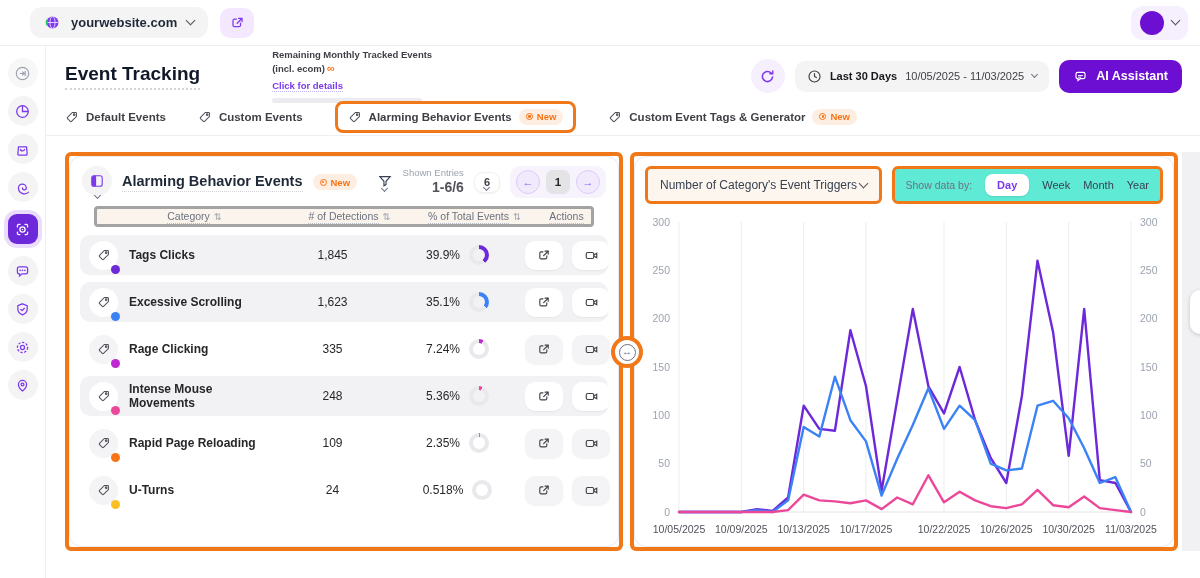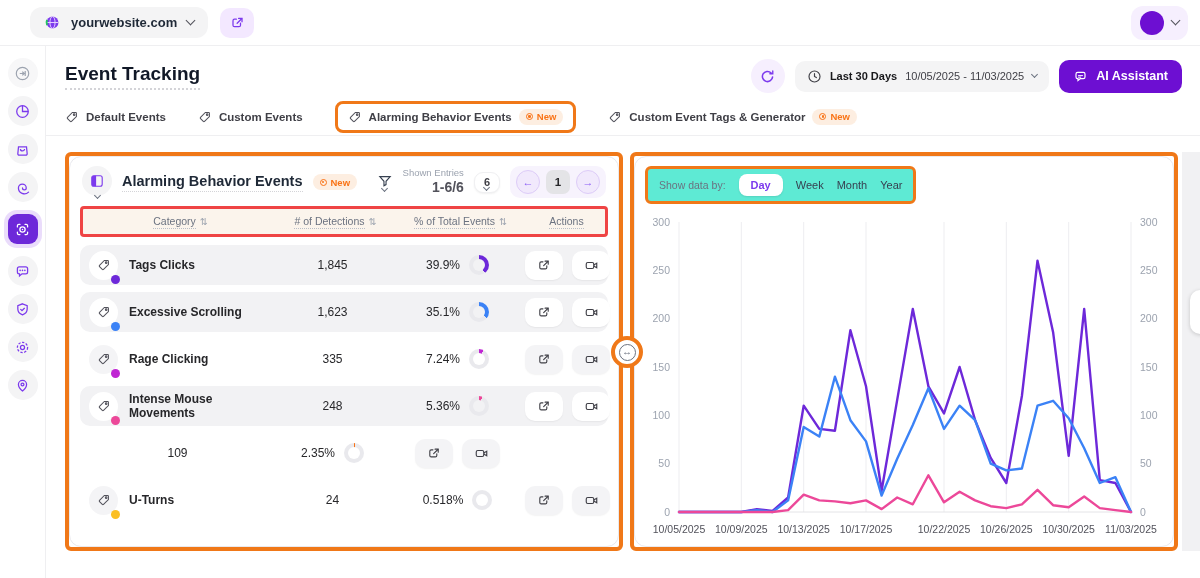--- a/index.html
+++ b/index.html
@@ -65,21 +65,21 @@
   .lp-title { font-size:14.5px; font-weight:700; color:#1f2937; border-bottom:1.5px dotted #d4d4d8; padding-bottom:2px; }
   .lp-ctrl { margin-left:auto; display:flex; align-items:center; gap:10px; }
   .shown { text-align:right; line-height:1.25; }
   .shown .l1 { font-size:9.5px; color:#9ca3af; }
   .shown .l2 { font-size:14px; color:#52525b; font-weight:600; }
   .pgsize { background:#fff; border:1px solid #f0f0f2; box-shadow:0 1px 2px rgba(0,0,0,.06); border-radius:9px; padding:3px 9px 2px; display:flex; flex-direction:column; align-items:center; gap:1px; font-size:11px; font-weight:600; color:#3f3f46; }
   .pager { display:flex; align-items:center; gap:6px; background:#f7f3fd; border-radius:10px; padding:4px 6px; }
   .pager .arr { width:24px; height:24px; border-radius:50%; background:#f1e9fc; border:1.4px solid #ddccf8; color:#8b5cf6; font-size:11px; display:flex; align-items:center; justify-content:center; padding:0; }
   .pager .pg { width:24px; height:24px; border-radius:7px; background:#e4e4e7; font-size:11.5px; font-weight:600; display:flex; align-items:center; justify-content:center; color:#27272a; }
 
-  .thead { margin:2px 10px 8px; border:3px solid #ef4444; border-radius:4px; background:#fbf4ec; display:grid; grid-template-columns:195px 115px 135px 1fr; align-items:center; height:31px; }
+  .thead { margin:2px 24px 8px; border:3px solid #a3a3a3; border-radius:4px; background:#fbf4ec; display:grid; grid-template-columns:195px 115px 135px 1fr; align-items:center; height:21px; }
   .th { font-size:10.5px; color:#6b7280; display:flex; align-items:center; justify-content:center; gap:4px; }
   .th .lbl { border-bottom:1px dotted #b9bec7; padding-bottom:1px; }
   .sort { font-size:9.5px; color:#9ca3af; }
 
   .rows { padding:0 10px; }
   .row { display:grid; grid-template-columns:195px 115px 135px 1fr; align-items:center; height:40px; border-radius:10px; margin-bottom:7px; background:var(--rowbg); }
   .row.shaded { --rowbg:#f2f2f4; --cellbg:#ffffff; }
   .row.plain  { --rowbg:#ffffff; --cellbg:#f4f4f6; }
   .c1 { display:flex; align-items:center; gap:11px; padding-left:9px; }
   .row-icon { position:relative; width:29px; height:29px; border-radius:50%; background:var(--cellbg); display:flex; align-items:center; justify-content:center; flex:none; }
@@ -212,20 +212,25 @@
             <circle cx="10" cy="8.8" r="1.7"></circle>
           </svg>
         </span>
     </button>
   </div>
 
   <div class="main">
 
     <div class="hdr">
       <div class="pg-title">Event Tracking</div>
+      <div class="rem">
+        <div class="rem-top"><span>Remaining Monthly Tracked Events (incl. ecom)</span><span class="inf">∞</span></div>
+        <span class="rem-link">Click for details</span>
+        <div class="rem-bar"></div>
+      </div>
       <div class="hdr-right">
         <button class="refresh-btn">
           <span>
               <svg width="17" height="17" viewBox="0 0 20 20" fill="none" stroke="#7c3aed" stroke-width="1.8" stroke-linecap="round">
                 <path d="M16 10.5a6 6 0 1 1-1.9-4.9"></path>
                 <path d="M16.2 3.4v3.4h-3.4" stroke-width="1.6"></path>
               </svg>
             </span>
         </button>
         <button class="range-pill">
@@ -502,20 +507,30 @@
                     <span>
                       <svg width="15" height="15" viewBox="0 0 20 20" fill="none" stroke="#3f3f46" stroke-width="1.5">
                         <rect x="3" y="6" width="10" height="8" rx="2"></rect>
                         <path d="M13 9.2l4-2.2v6l-4-2.2"></path>
                       </svg>
                     </span>
                   </button>
                 </div>
               </div>
               <div class="row plain">
+                <div class="c1">
+                  <span class="row-icon">
+                    <svg width="14" height="14" viewBox="0 0 20 20" fill="none" stroke="#52525b" stroke-width="1.5">
+                      <path d="M10.5 3.5h4.6a1.2 1.2 0 0 1 1.2 1.2v4.6l-7 7a1.2 1.2 0 0 1-1.7 0l-4-4a1.2 1.2 0 0 1 0-1.7z"></path>
+                      <circle cx="13.1" cy="6.7" r="1.15"></circle>
+                    </svg>
+                    <i class="dot" style="background:#f97316"></i>
+                  </span>
+                  <span class="cat">Rapid Page Reloading</span>
+                </div>
                 <div class="c2">109</div>
                 <div class="c3">
                   <span>2.35%</span>
                   <span class="donut" style="background:conic-gradient(#f97316 0 2.35%, #e9e9ed 2.35% 100%)"></span>
                 </div>
                 <div class="c4">
                   <button class="act">
                     <span>
                       <svg width="14" height="14" viewBox="0 0 20 20" fill="none" stroke="#3f3f46" stroke-width="1.6" stroke-linecap="round">
                         <path d="M8.5 5.5H6A2 2 0 0 0 4 7.5v6A2 2 0 0 0 6 15.5h6a2 2 0 0 0 2-2V11"></path>
@@ -574,20 +589,24 @@
         </div>
       </div>
 
       <div id="handle">
         <span class="handle-in">↔</span>
       </div>
 
       <div class="obox" id="right-box">
         <div class="card">
           <div class="rp-head">
+            <button class="metric-dd">
+              <span>Number of Category's Event Triggers</span>
+              <span class="chev"></span>
+            </button>
             <div class="showby">
               <span class="sb-label">Show data by:</span>
               <button class="period sel">Day</button>
               <button class="period">Week</button>
               <button class="period">Month</button>
               <button class="period">Year</button>
             </div>
           </div>
           <div class="chart-wrap">
             <svg id="chart-svg" width="536" height="334" viewBox="0 0 536 334">

